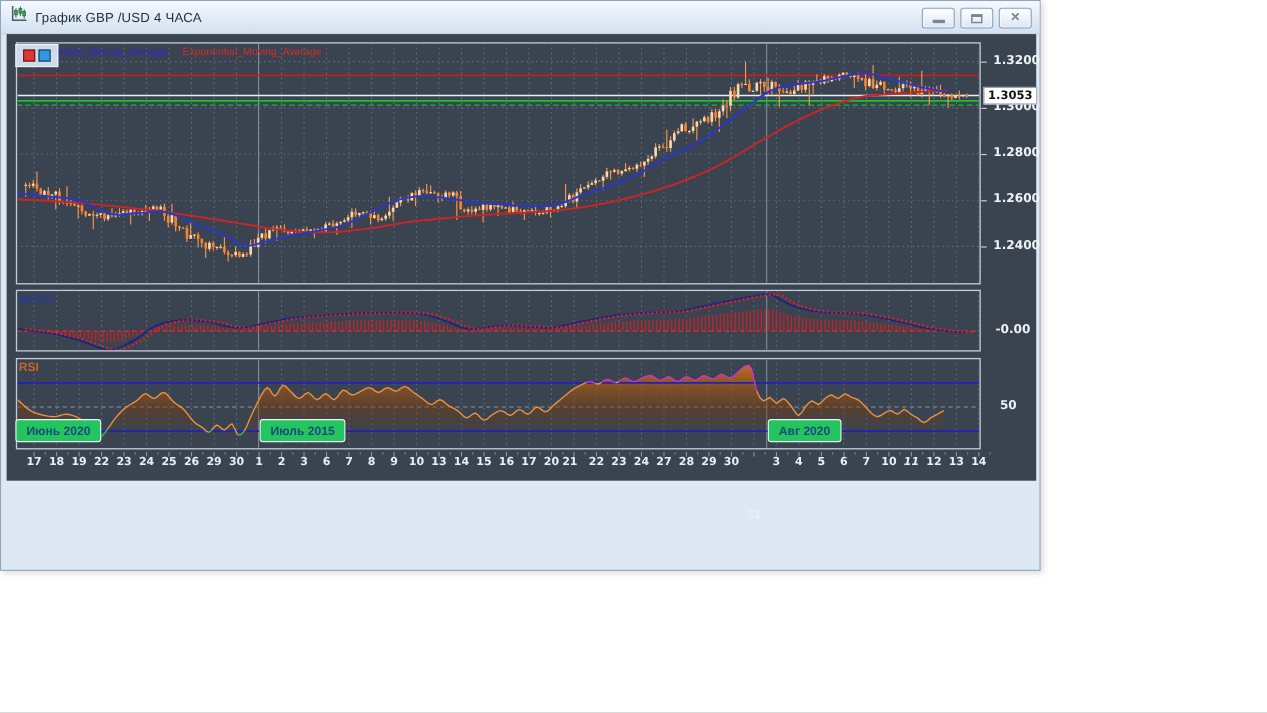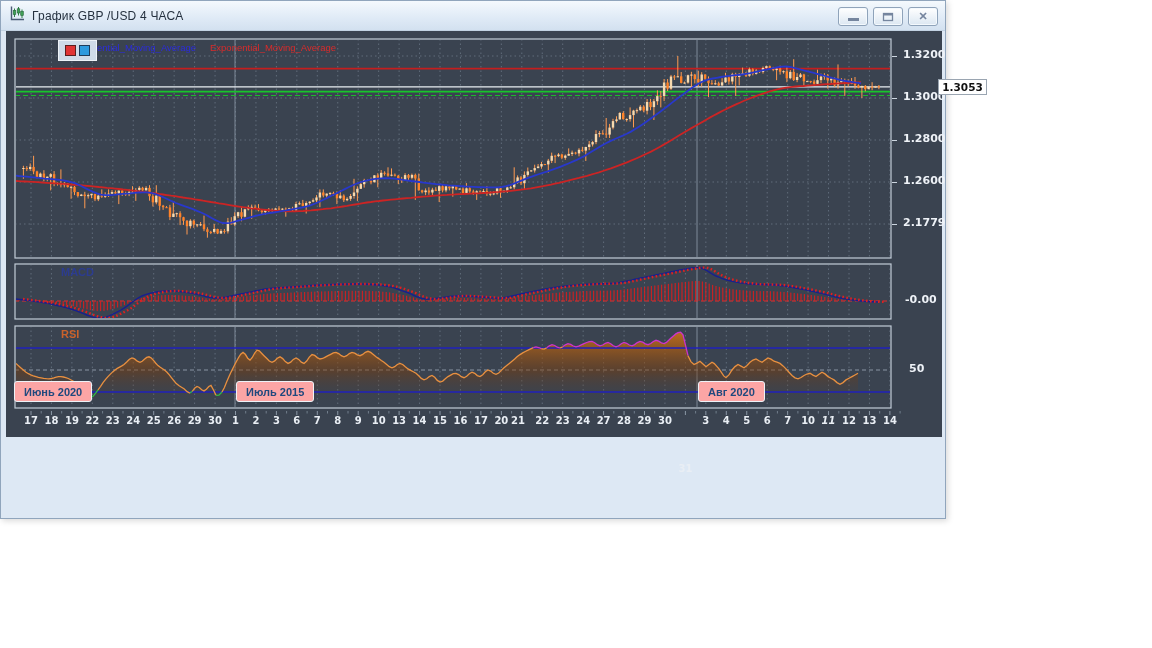--- a/index.html
+++ b/index.html
@@ -13,41 +13,41 @@
   .title-icon{margin:0 6px 0 7px;flex:0 0 auto;}
   .title-text{font-size:12px;color:#25313f;letter-spacing:.2px;}
   .btns{position:absolute;right:7px;top:6px;display:flex;}
   .wbtn{width:28px;height:17px;margin-left:5px;border:1px solid #8fa3ba;border-radius:3px;
         background:linear-gradient(#ffffff,#dce7f2);display:flex;align-items:center;justify-content:center;
         box-shadow:inset 0 0 0 1px #f4f9fd;cursor:default;}
   .glyph-min{width:11px;height:3px;background:#75859e;margin-top:6px;}
   .glyph-x{font-size:11px;font-weight:bold;color:#75859e;line-height:1;}
   .client{position:absolute;left:5px;top:30px;width:936px;height:406px;background:#3a4350;}
   #chart-svg{position:absolute;left:0;top:0;}
-  .ovl{position:absolute;z-index:3;margin-left:44px;}
+  .ovl{position:absolute;z-index:3;}
   .legend-box{left:8px;top:9px;width:37px;height:19px;background:#cfdbe8;border:1px solid #eef3f8;
               display:flex;align-items:center;justify-content:center;gap:3px;}
   .ind-sq{width:11px;height:11px;box-sizing:border-box;}
   .sq-red{background:#e03434;border:1px solid #5a1f1f;}
   .sq-blue{background:#2d9ade;border:1px solid #1f3c5a;}
   .legend-txt{top:11px;font-size:9.5px;white-space:nowrap;letter-spacing:0;}
   .txt-blue{left:47px;color:#2b2bdb;}
   .txt-red{left:160px;color:#d92b2b;}
   .panel-label{font-size:11px;font-weight:bold;}
   .macd-label{left:11px;top:235px;color:#2c3c90;}
   .rsi-label{left:11px;top:297px;color:#c9622c;}
   .axis-num{position:absolute;color:#eef2f7;font-family:"DejaVu Sans",sans-serif;
             font-size:11px;font-weight:bold;white-space:nowrap;z-index:3;}
   .axis-tick{position:absolute;width:5px;height:1px;background:#cdd6e0;z-index:3;}
   .xlab{position:absolute;top:384px;width:26px;margin-left:-13px;text-align:center;color:#e9eef4;
         font-family:"DejaVu Sans",sans-serif;font-size:10px;font-weight:bold;z-index:3;}
   .price-tag{left:888px;top:48px;width:49px;height:16px;background:#ffffff;border:1px solid #9aa5b1;
              box-sizing:border-box;color:#111;font-family:"DejaVu Sans",sans-serif;font-size:10.5px;
              font-weight:bold;display:flex;align-items:center;justify-content:center;z-index:4;}
-  .month-box{position:absolute;top:350px;height:19px;padding:0 9px;background:#fca5a5;
+  .month-box{position:absolute;top:350px;height:19px;padding:0 9px;background:#22c55e;
              border:1px solid #edf2f8;border-radius:3px;display:flex;align-items:center;
              font-size:11px;font-weight:bold;color:#20497e;z-index:4;white-space:nowrap;}
 </style>
 </head>
 <body>
 
 <div class="window">
   <div class="titlebar">
     <span class="title-icon">
       <svg width="18" height="18" viewBox="0 0 18 18">
@@ -1130,21 +1130,21 @@
 
     <div id="price-labels">
         <div class="axis-num" style="left: 897px; top: 17px;">1.3200</div>
         <div class="axis-tick" style="left: 886px; top: 25px;"></div>
         <div class="axis-num" style="left: 897px; top: 59px;">1.3000</div>
         <div class="axis-tick" style="left: 886px; top: 67px;"></div>
         <div class="axis-num" style="left: 897px; top: 101px;">1.2800</div>
         <div class="axis-tick" style="left: 886px; top: 109px;"></div>
         <div class="axis-num" style="left: 897px; top: 143px;">1.2600</div>
         <div class="axis-tick" style="left: 886px; top: 151px;"></div>
-        <div class="axis-num" style="left: 897px; top: 185px;">2.1779</div>
+        <div class="axis-num" style="left: 897px; top: 185px;">1.2400</div>
         <div class="axis-tick" style="left: 886px; top: 193px;"></div>
       </div>
     <div id="x-labels">
         <div class="xlab" style="left: 25px;">17</div>
         <div class="xlab" style="left: 45.45px;">18</div>
         <div class="xlab" style="left: 65.9px;">19</div>
         <div class="xlab" style="left: 86.35px;">22</div>
         <div class="xlab" style="left: 106.8px;">23</div>
         <div class="xlab" style="left: 127.25px;">24</div>
         <div class="xlab" style="left: 147.7px;">25</div>

